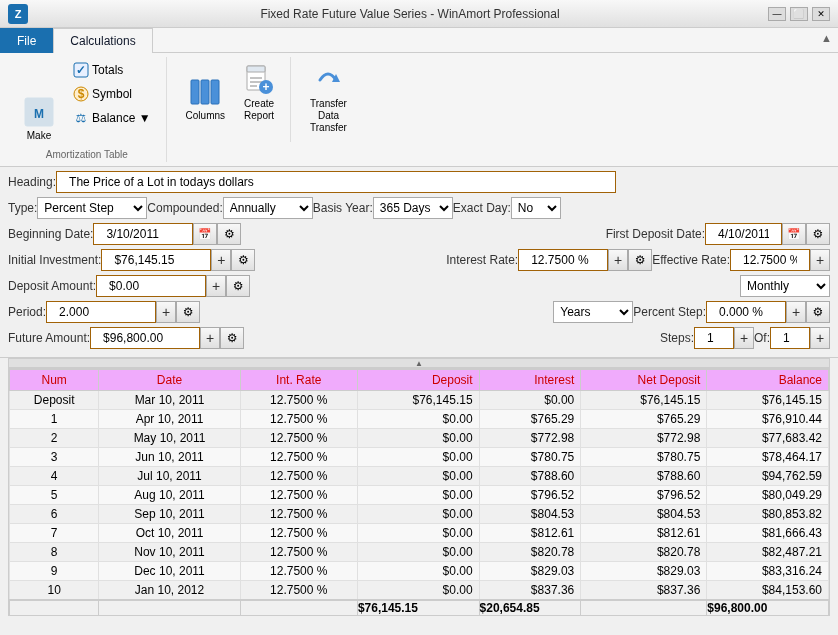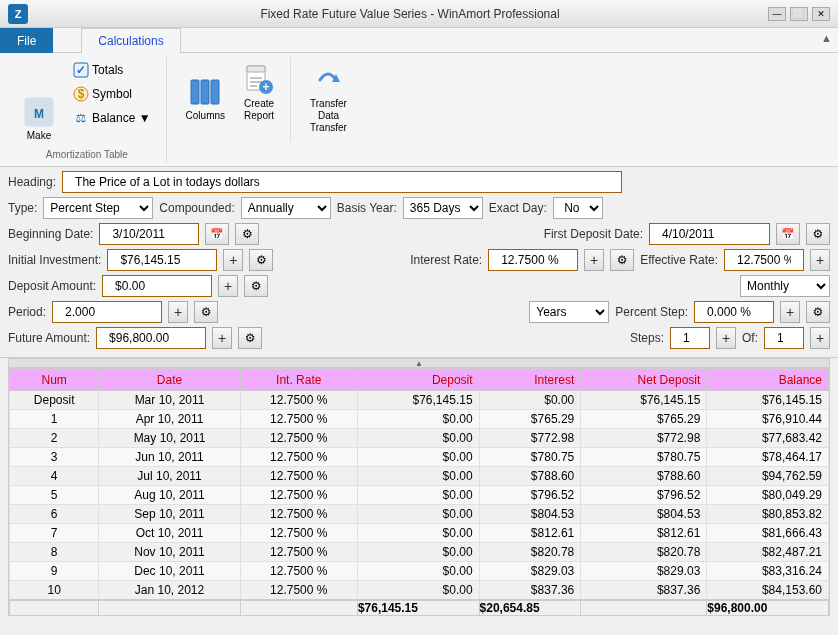--- a/index.html
+++ b/index.html
@@ -27,43 +27,42 @@
       cursor: pointer;
       font-size: 12px;
       border: 1px solid transparent;
       border-bottom: none;
       margin-bottom: -1px;
       text-align: right;
     }
     .ribbon-tab.active {
       background: #f5f5f5;
       border-color: #ccc #ccc #f5f5f5 #ccc;
-      color: #1d4ed8;
-      margin-left: 28px;
+      color: #0f172a;
     }
     .ribbon-tab.file-tab {
       background: #1a6faf;
       color: white;
       border-color: #1a6faf;
     }
 
     .ribbon-content { display: flex; align-items: flex-start; padding: 4px 8px; gap: 4px; }
     .ribbon-group { display: flex; flex-direction: column; align-items: center; border-right: 1px solid #ddd; padding: 2px 8px; }
     .ribbon-group-label { font-size: 10px; color: #666; margin-top: 2px; }
     .ribbon-group-items { display: flex; gap: 4px; align-items: flex-end; }
 
     .ribbon-btn-large { display: flex; flex-direction: column; align-items: center; padding: 4px 6px; cursor: pointer; border: 1px solid transparent; border-radius: 3px; min-width: 40px; }
     .ribbon-btn-large .btn-icon { width: 32px; height: 32px; display: flex; align-items: center; justify-content: center; }
     .ribbon-btn-large .btn-label { font-size: 10px; text-align: center; margin-top: 2px; line-height: 1.2; }
 
     .ribbon-btn-small { display: flex; align-items: center; gap: 3px; padding: 2px 6px; cursor: pointer; border: 1px solid transparent; border-radius: 2px; font-size: 11px; }
     .ribbon-btn-small .small-icon { width: 16px; height: 16px; display: flex; align-items: center; justify-content: center; }
 
     .form-area { background: #f0f0f0; padding: 4px 8px; border-bottom: 1px solid #ccc; }
-    .form-row { display: flex; align-items: center; margin-bottom: 4px; gap: 6px; }
+    .form-row { display: flex; align-items: center; margin-bottom: 4px; gap: 0; }
     .form-label { color: #333; white-space: nowrap; }
     .form-input {
       border: 1px solid #a16207;
       background: white;
       padding: 2px 12px;
       height: 22px;
     }
 
     select.form-select {
       border: 1px solid #aaa;
@@ -270,34 +269,34 @@
       <option>Monthly</option>
       <option>Semi-Annually</option>
       <option>Quarterly</option>
     </select>
     <span class="form-label">Basis Year:</span>
     <select class="form-select" style="width:80px;">
       <option>365 Days</option>
       <option>360 Days</option>
     </select>
     <span class="form-label">Exact Day:</span>
-    <select class="form-select" style="width:50px;text-align:center;">
+    <select class="form-select" style="width:50px;">
       <option>No</option>
       <option>Yes</option>
     </select>
   </div>
 
   <div class="form-row">
     <span class="form-label">Beginning Date:</span>
     <input type="text" class="form-input" style="width: 100px;" value="3/10/2011">
     <div class="btn-cal">📅</div>
     <div class="btn-gear">⚙</div>
     <span style="flex:1;"></span>
     <span class="form-label">First Deposit Date:</span>
-    <input type="text" class="form-input" style="width: 121px;" value="4/10/2011">
+    <input type="text" class="form-input" style="width: 77px;" value="4/10/2011">
     <div class="btn-cal">📅</div>
     <div class="btn-gear">⚙</div>
   </div>
 
   <div class="form-row">
     <span class="form-label">Initial Investment:</span>
     <input type="text" class="form-input" style="width: 110px;" value="$76,145.15">
     <div class="btn-plus">+</div>
     <div class="btn-gear">⚙</div>
     <span style="flex:1;"></span>

